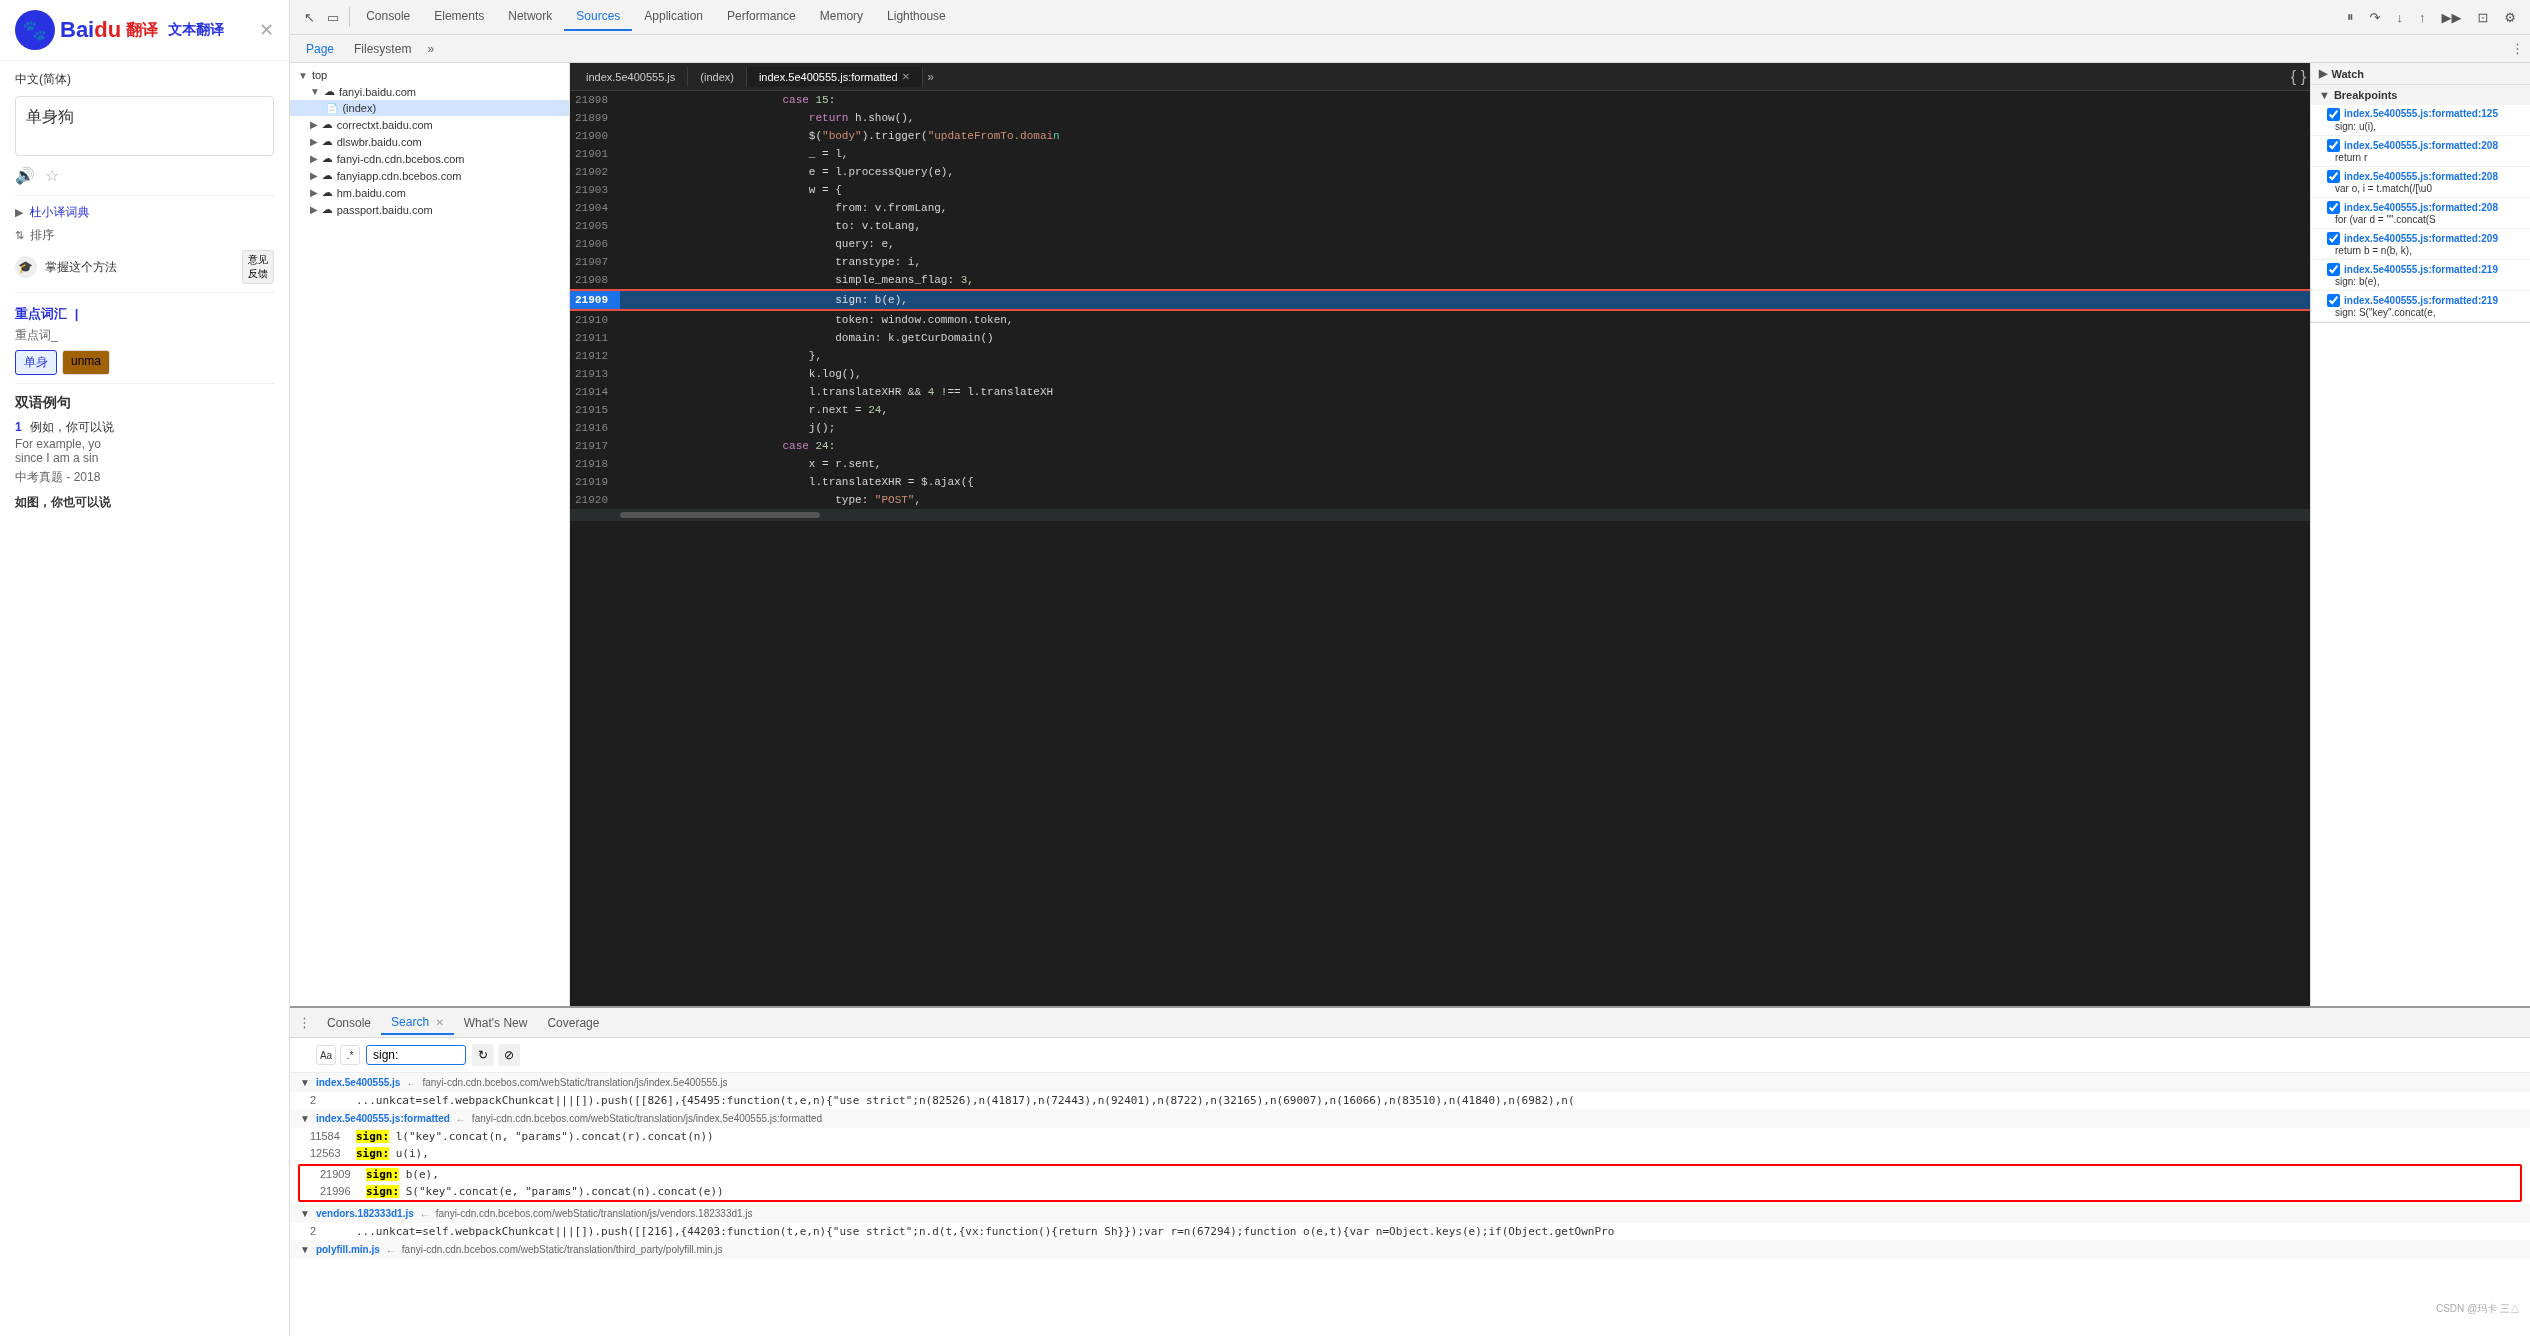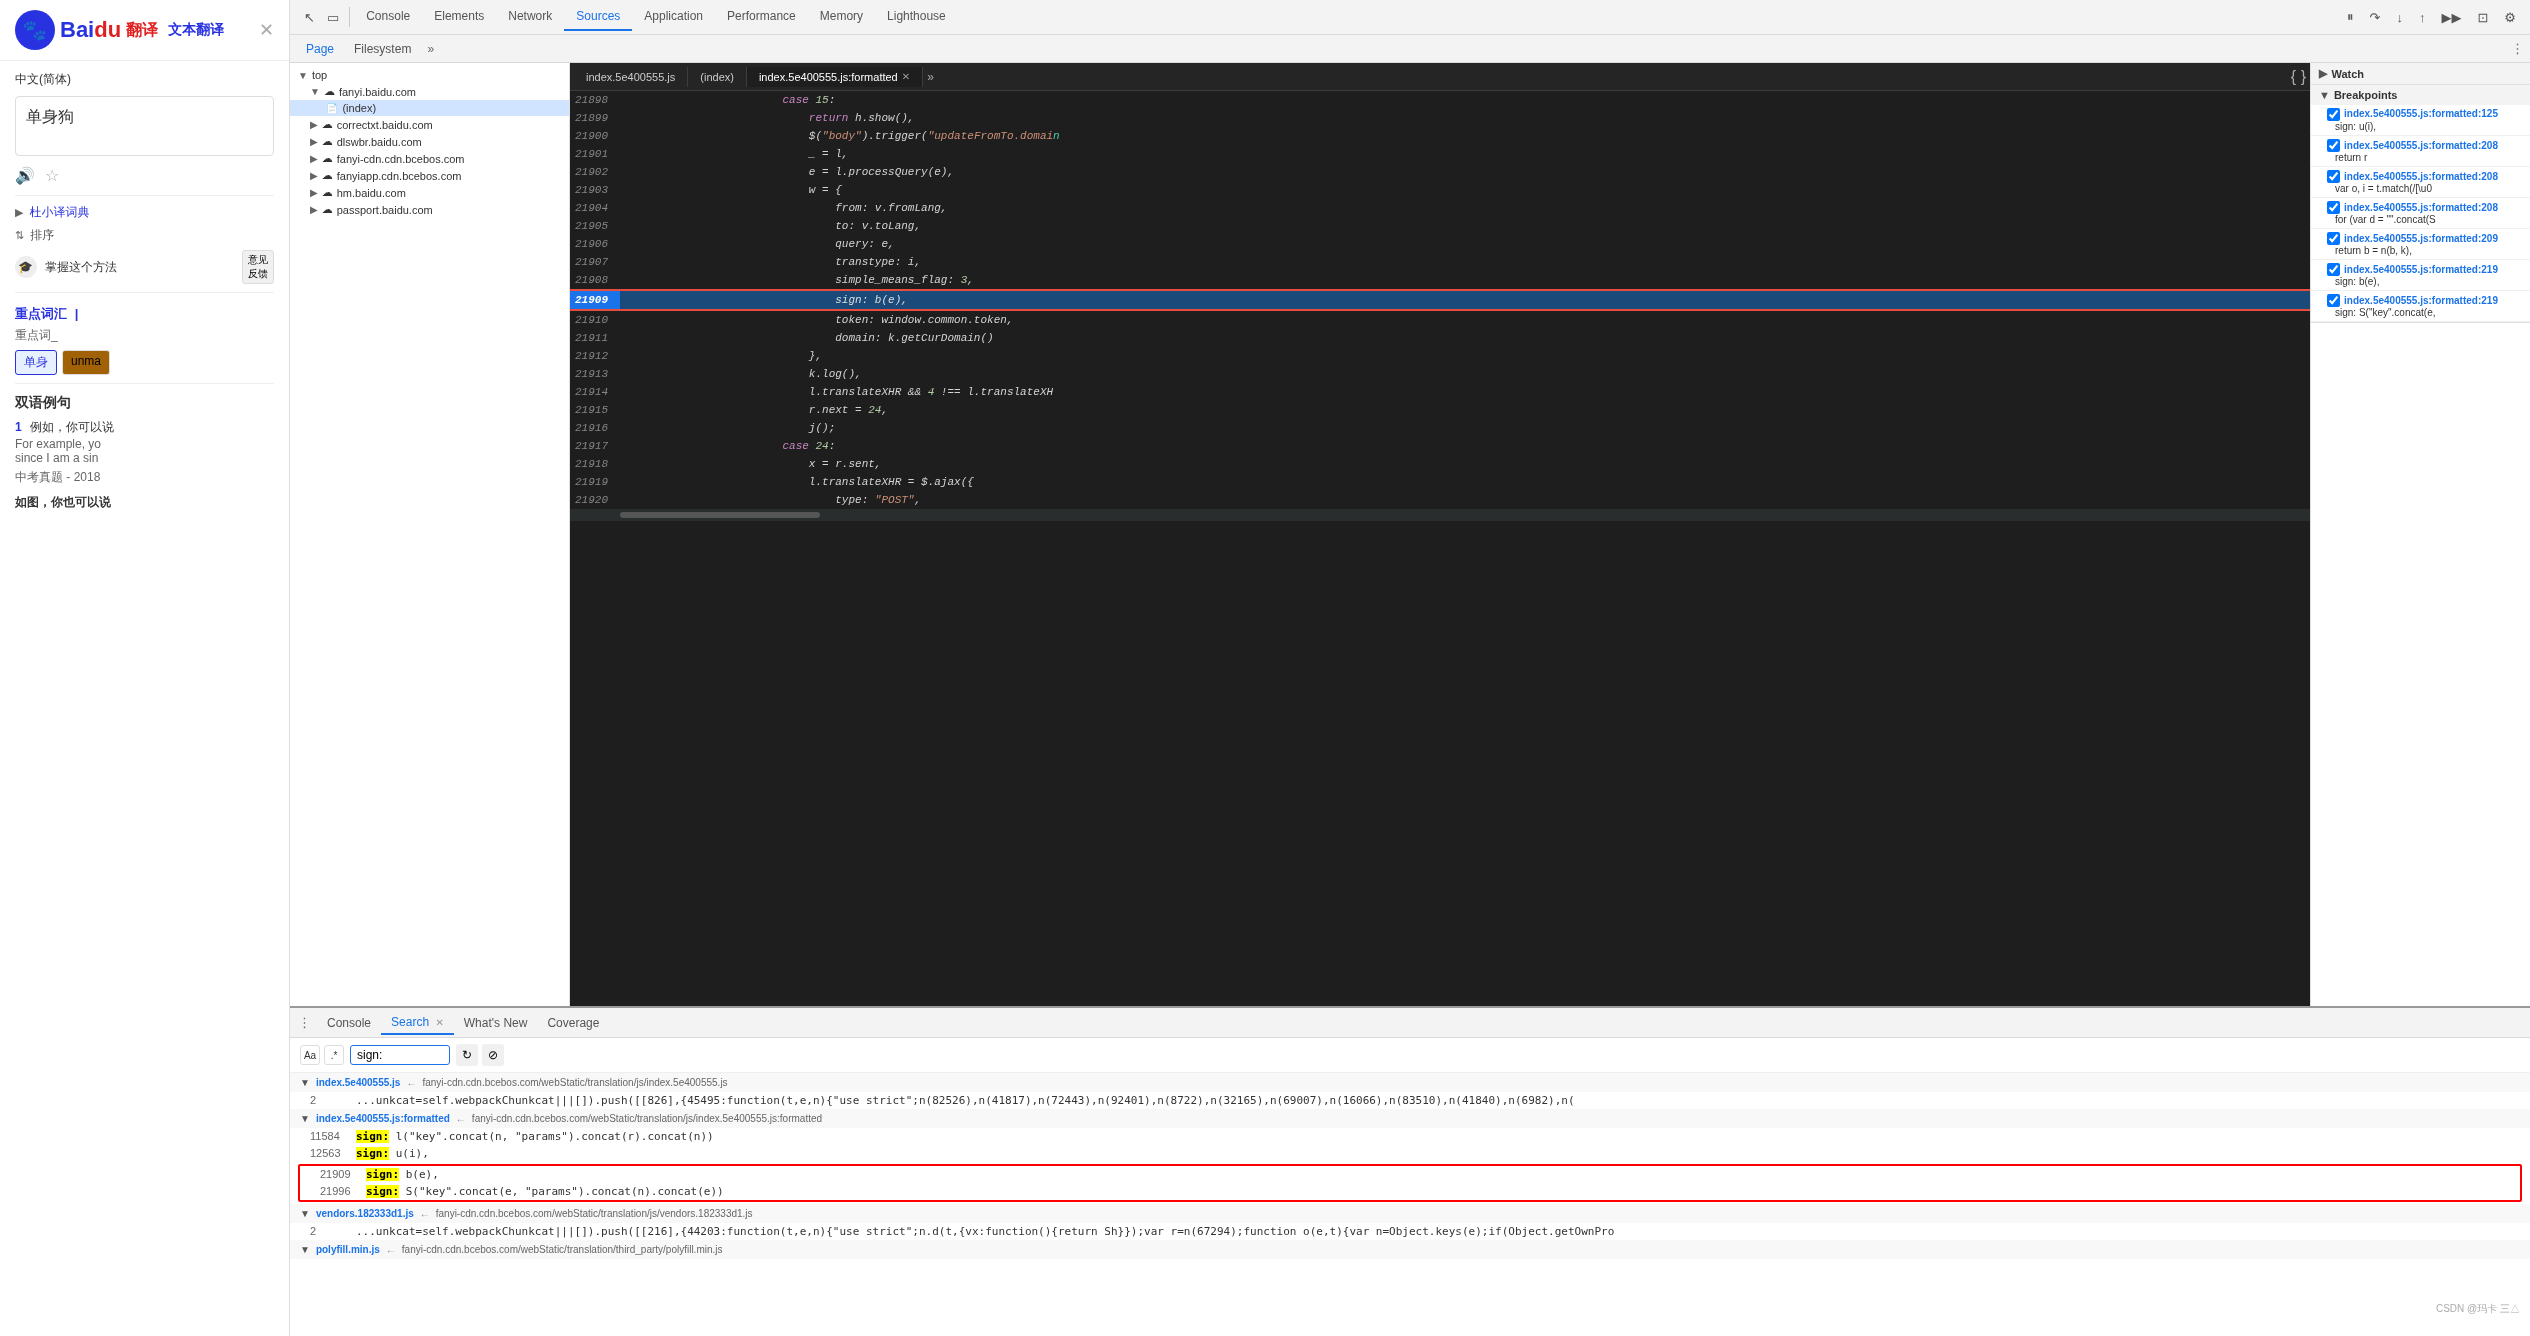--- a/index.html
+++ b/index.html
@@ -224,21 +224,20 @@
       overflow: auto;
       font-family: 'Consolas', 'Courier New', monospace;
       font-size: 11px;
       line-height: 18px;
       color: #d4d4d4;
       background: #1e1e1e;
     }
     .code-line {
       display: flex;
       align-items: center;
-      font-style: italic;
     }
     .line-num {
       width: 50px;
       text-align: right;
       padding-right: 12px;
       color: #858585;
       flex-shrink: 0;
       user-select: none;
     }
     .line-content {
@@ -330,20 +329,21 @@
       display: flex;
       align-items: center;
       padding: 6px 10px;
       gap: 6px;
       border-bottom: 1px solid #eee;
       flex-shrink: 0;
     }
     .search-options {
       display: flex;
       gap: 4px;
+      margin-left: 16px;
     }
     .search-opt-btn {
       width: 20px;
       height: 20px;
       border: 1px solid #ddd;
       border-radius: 3px;
       display: flex;
       align-items: center;
       justify-content: center;
       font-size: 10px;

